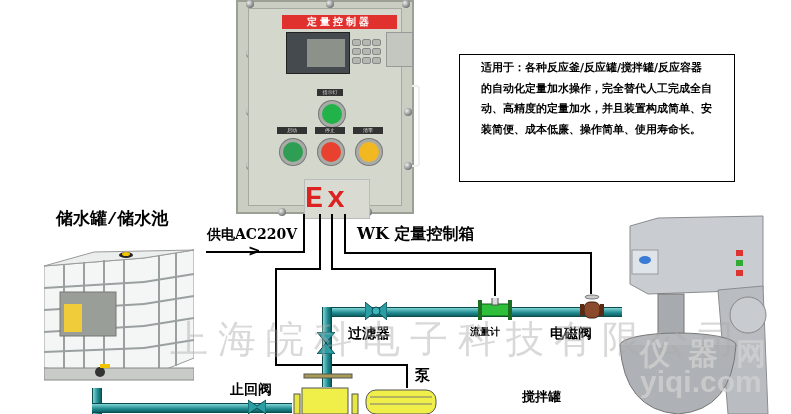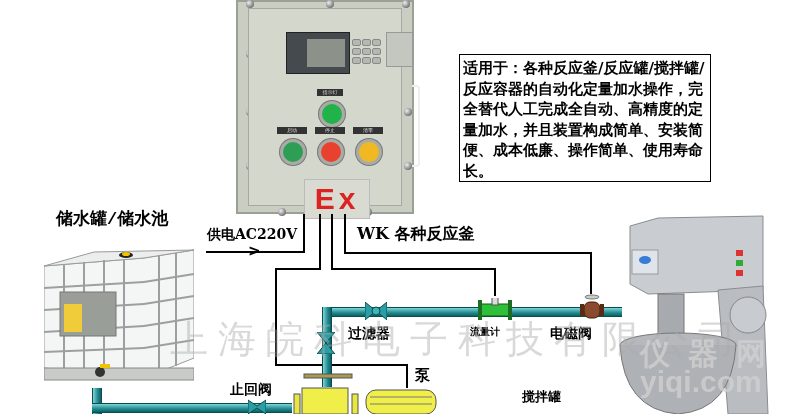--- a/index.html
+++ b/index.html
@@ -15,23 +15,23 @@
   .bolt{position:absolute;width:8px;height:8px;border-radius:50%;background:radial-gradient(circle at 35% 35%,#eee,#777 70%);}
   #nameplate{position:absolute;left:33px;top:6px;width:115px;height:14px;background:#e0312f;color:#fff;font-size:10px;font-weight:bold;text-align:center;line-height:14px;letter-spacing:3px;}
   #lcd{position:absolute;left:37px;top:23px;width:62px;height:40px;background:#454a4f;border:1px solid #222;}
   #lcd .scr{position:absolute;left:20px;top:6px;width:38px;height:28px;background:#8c9189;}
   .keys{position:absolute;left:103px;top:28px;width:30px;height:28px;}
   .key{position:absolute;width:7px;height:5px;background:#b5b8b0;border:1px solid #888;border-radius:2px;}
   #keypad{position:absolute;left:137px;top:23px;width:25px;height:33px;background:#c4c6c0;border:1px solid #999;}
   .tag{position:absolute;height:7px;background:#333;color:#ddd;font-size:5px;line-height:7px;text-align:center;}
   .btn{position:absolute;width:20px;height:20px;border-radius:50%;border:3px solid #a9aca6;box-shadow:0 0 0 1px #777;}
   #handle{position:absolute;left:163px;top:76px;width:6px;height:78px;border:2px solid #eee;border-left:none;border-radius:0 4px 4px 0;}
-  #exlogo{position:absolute;left:55px;top:170px;width:64px;height:38px;background:#d9dbd3;border:1px solid #bbb;color:#d22;font-size:30px;font-weight:bold;text-align:center;line-height:38px;letter-spacing:4px;font-family:Liberation Sans, sans-serif;}
-  
-  #info{left:459px;top:54px;width:252px;height:128px;border:1.5px solid #000;box-sizing:border-box;padding:3px 3px;font-size:15px;line-height:20.5px;font-weight:bold;color:#000;font-family:"DejaVu Serif",serif;}
+  #exlogo{position:absolute;left:55px;top:170px;width:64px;height:38px;background:#d9dbd3;border:1px solid #bbb;color:#d22;font-size:30px;font-weight:bold;text-align:left;line-height:38px;letter-spacing:4px;font-family:Liberation Mono, monospace;}
+  
+  #info{left:459px;top:54px;width:276px;height:128px;border:1.5px solid #000;box-sizing:border-box;padding:3px 21px;font-size:11px;line-height:20.5px;font-weight:bold;color:#000;font-family:"DejaVu Serif",serif;}
   
   #wm{left:170px;top:314px;font-size:38px;color:rgba(170,170,170,0.45);letter-spacing:10px;white-space:nowrap;font-family:"DejaVu Sans",sans-serif;}
   #yiqi{left:640px;top:340px;color:rgba(210,210,210,0.75);font-weight:bold;font-size:30px;line-height:28px;font-family:"Liberation Sans",sans-serif;}
   
   #tank{left:44px;top:248px;width:150px;height:130px;}
 </style>
 </head>
 <body>
 
 <div id="box" class="abs">
@@ -40,20 +40,21 @@
   <div class="bolt" style="left:164px;top:-2px"></div>
   <div class="bolt" style="left:8px;top:48px"></div>
   <div class="bolt" style="left:8px;top:106px"></div>
   <div class="bolt" style="left:8px;top:160px"></div>
   <div class="bolt" style="left:166px;top:48px"></div>
   <div class="bolt" style="left:166px;top:106px"></div>
   <div class="bolt" style="left:166px;top:160px"></div>
   <div class="bolt" style="left:40px;top:206px"></div>
   <div class="bolt" style="left:126px;top:206px"></div>
   <div class="panel">
+    <div id="nameplate">定量控制器</div>
     <div id="lcd">
         <div class="scr"></div>
       </div>
     <div class="keys">
       <div class="key" style="left:0;top:2px"></div>
         <div class="key" style="left:10px;top:2px"></div>
         <div class="key" style="left:20px;top:2px"></div>
       <div class="key" style="left:0;top:11px"></div>
         <div class="key" style="left:10px;top:11px"></div>
         <div class="key" style="left:20px;top:11px"></div>
@@ -72,21 +73,21 @@
     <div class="btn" style="left:107px;top:130px;background:#f2b822"></div>
     <div id="handle"></div>
     <div id="exlogo">Ex</div>
   </div>
 </div>
 
 <div id="info" class="abs">适用于：各种反应釜/反应罐/搅拌罐/反应容器的自动化定量加水操作，完全替代人工完成全自动、高精度的定量加水，并且装置构成简单、安装简便、成本低廉、操作简单、使用寿命长。</div>
 
 <div class="lbl" style="left:56px;top:207px;font-size:17px">储水罐/储水池</div>
 <div class="lbl" style="left:207px;top:226px;font-size:14px;font-family:'DejaVu Serif',serif">供电AC220V</div>
-<div class="lbl" style="left:357px;top:224px;font-size:16px;font-family:'DejaVu Serif',serif">WK 各种反应釜</div>
+<div class="lbl" style="left:357px;top:224px;font-size:16px;font-family:'DejaVu Serif',serif">WK 定量控制箱</div>
 
 <div class="wire" style="left:206px;top:251px;width:60px;height:2px"></div>
 <div class="abs" style="left:248px;top:244px;font-size:15px;font-weight:bold;line-height:15px">&gt;</div>
 
 <div class="wire" style="left:303px;top:214px;width:2px;height:37px"></div>
 <div class="wire" style="left:266px;top:251px;width:39px;height:2px"></div>
 <div class="wire" style="left:319px;top:214px;width:2px;height:55px"></div>
 <div class="wire" style="left:275px;top:268px;width:46px;height:2px"></div>
 <div class="wire" style="left:275px;top:268px;width:2px;height:97px"></div>
 <div class="wire" style="left:275px;top:364px;width:132px;height:2px"></div>

